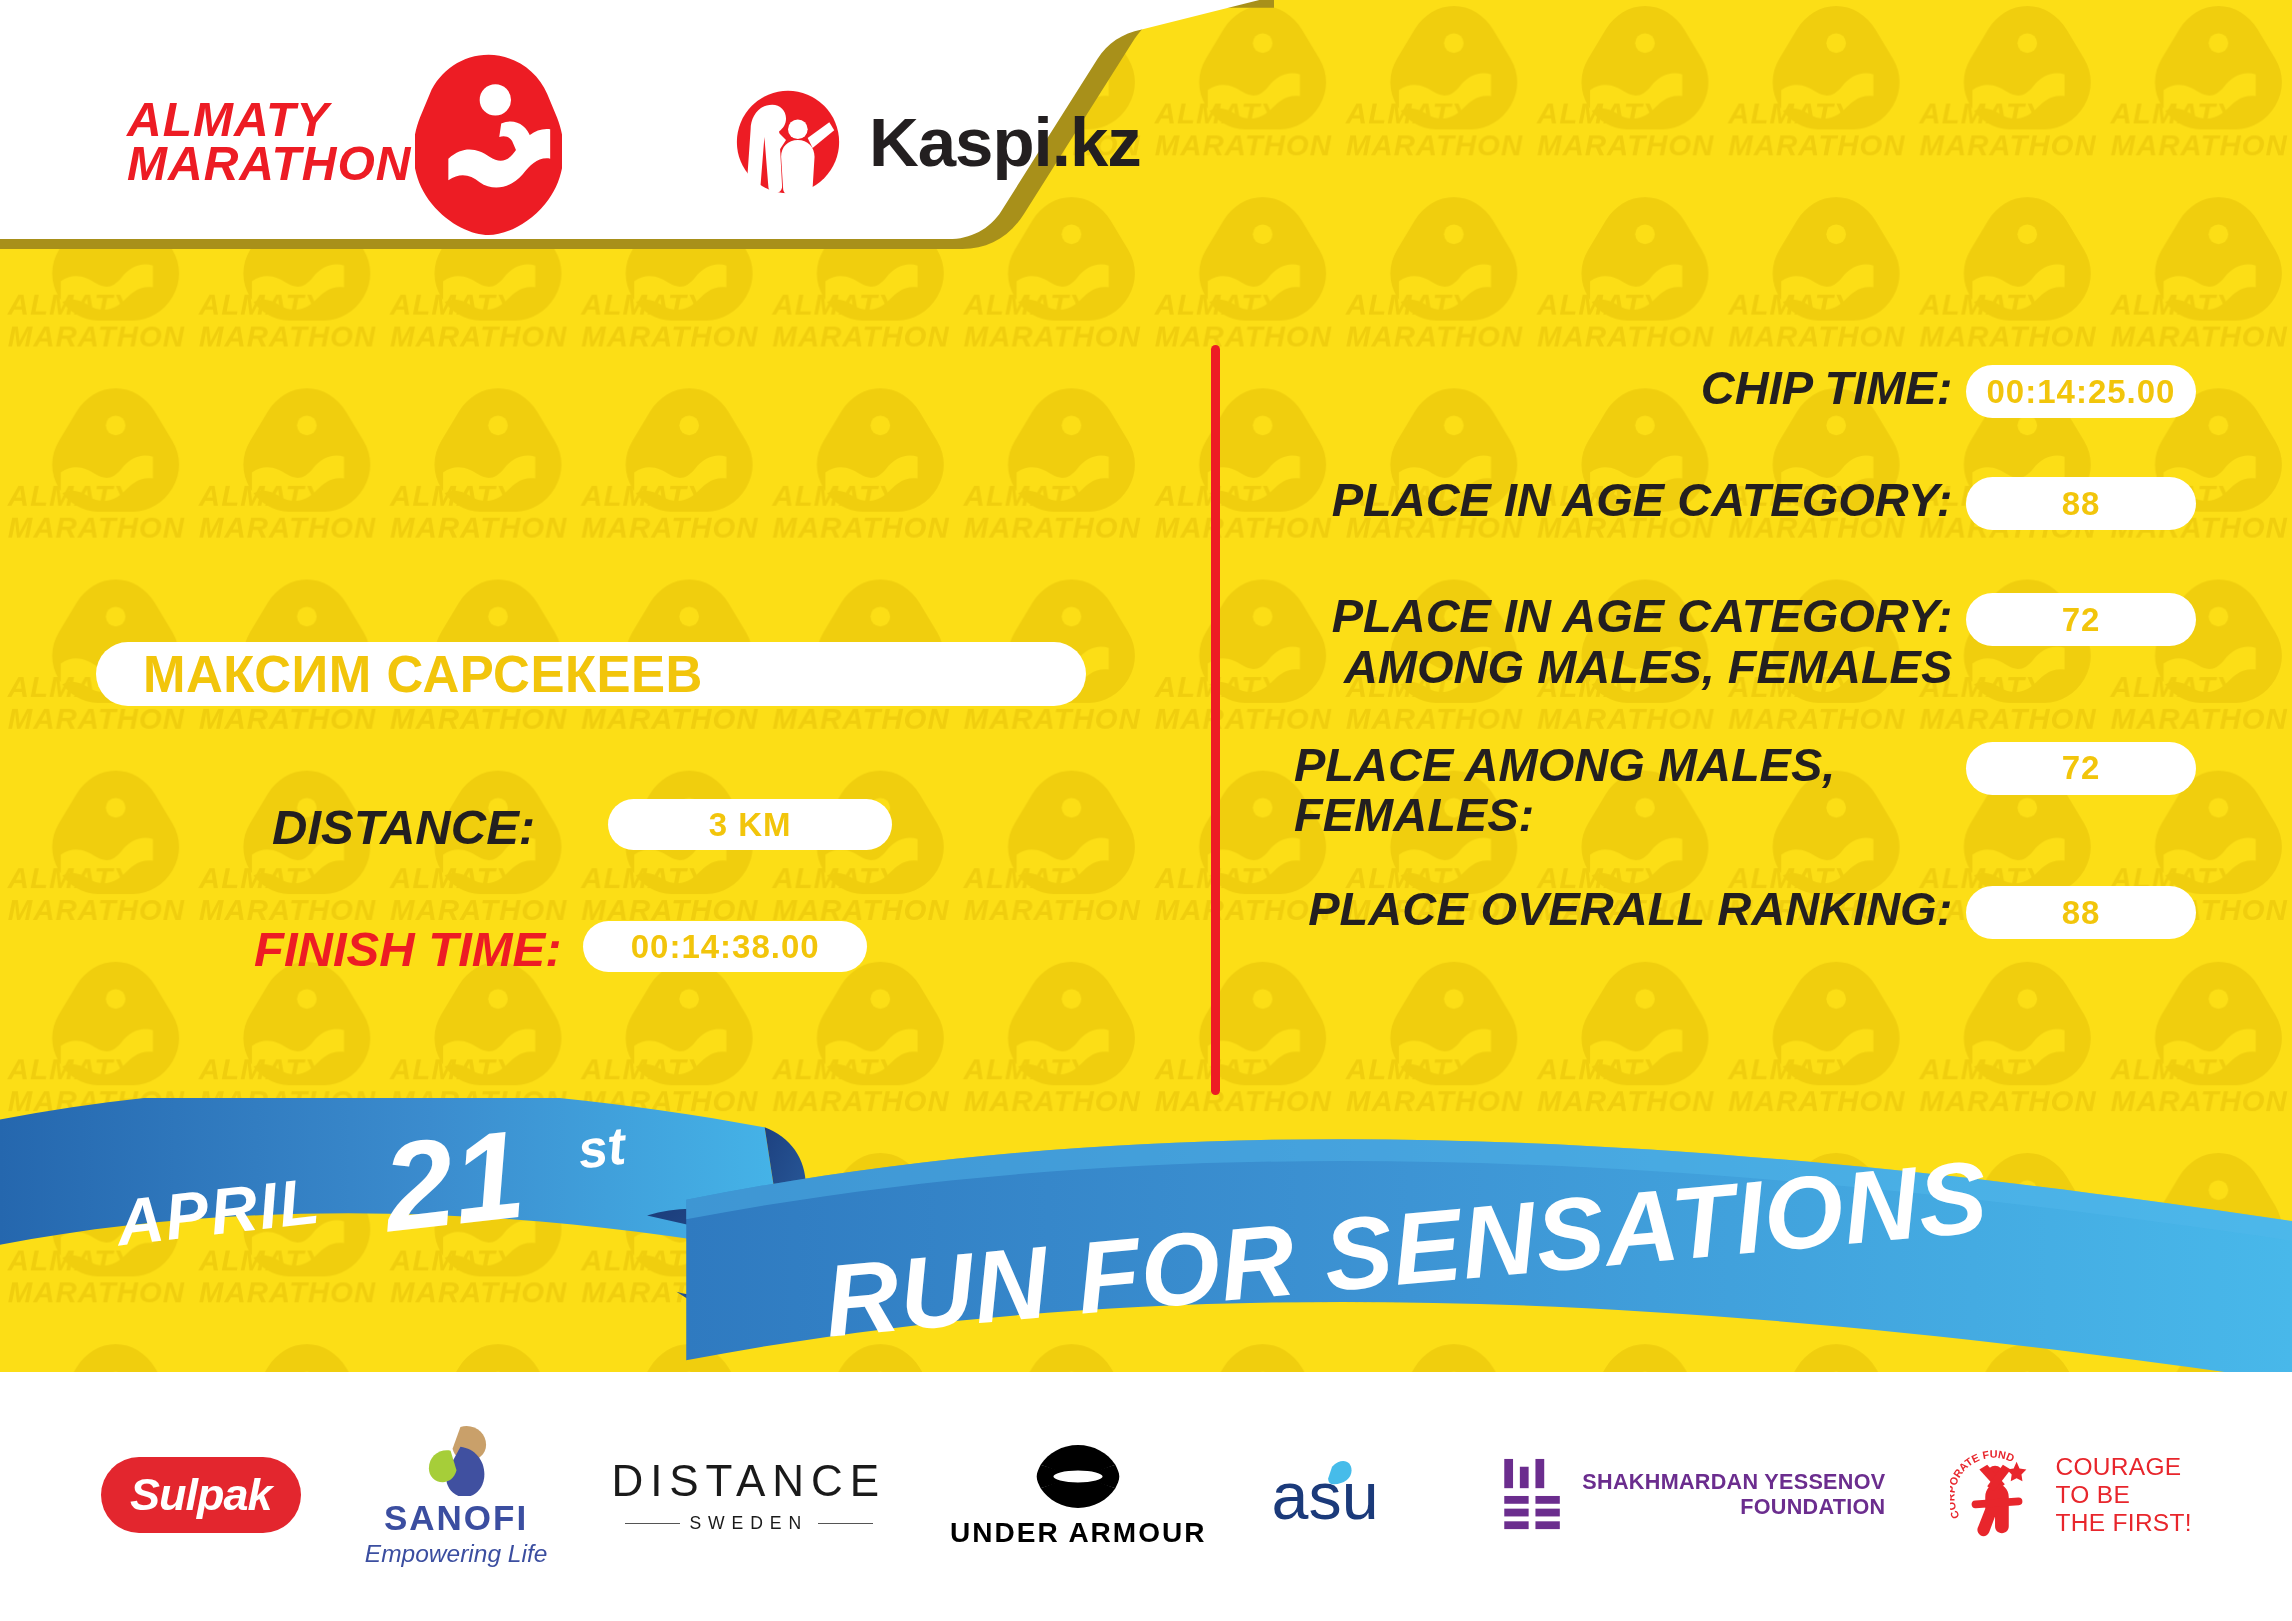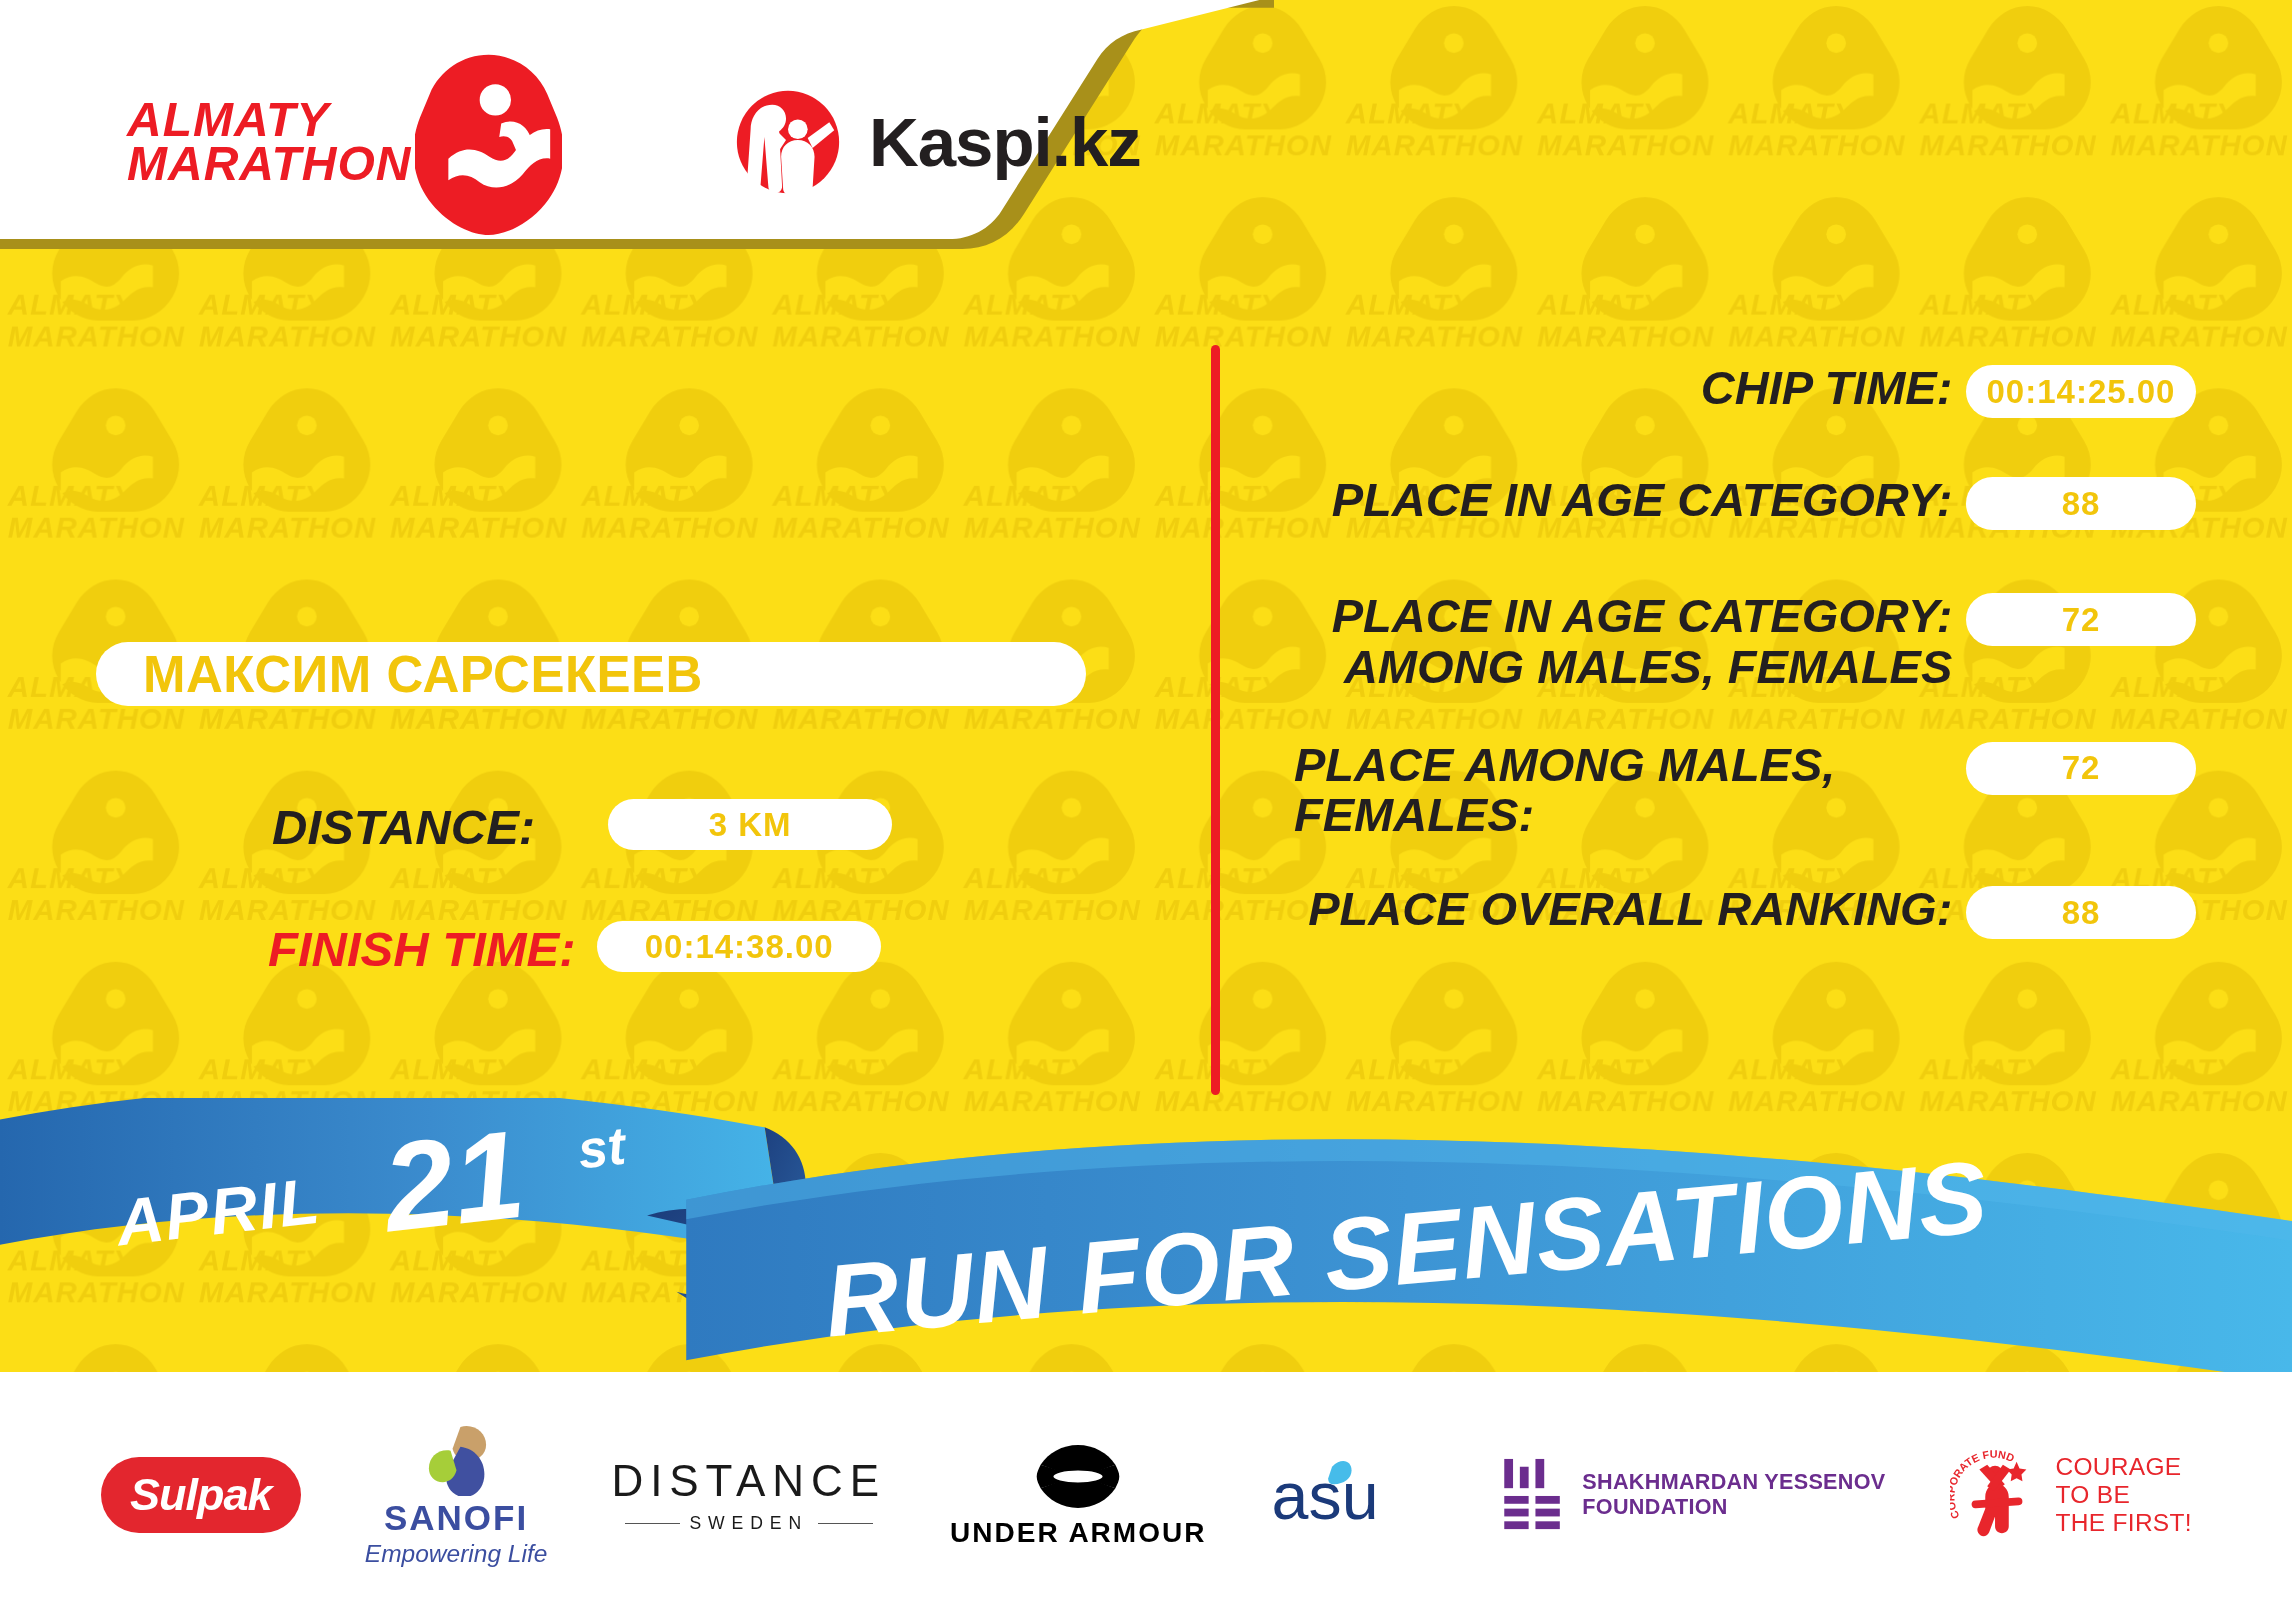--- a/index.html
+++ b/index.html
@@ -39,21 +39,21 @@
   .left-row{position:absolute;z-index:6;display:flex;align-items:flex-start;}
   .left-label{font-size:49px;font-weight:bold;font-style:italic;letter-spacing:0px;white-space:nowrap;}
   .left-pill{background:#fff;border-radius:25.5px;height:51px;display:flex;align-items:center;
              justify-content:center;}
   .left-pill span{color:#F2C50B;font-size:33px;font-weight:bold;letter-spacing:1px;}
 
   #row-distance{left:272px;top:799px;}
   #row-distance .left-label{color:#231F20;}
   #row-distance .left-pill{width:284px;margin-left:73px;}
 
-  #row-finish{left:268px;top:921px;}
+  #row-finish{left:254px;top:921px;}
   #row-finish .left-label{color:#ED1C24;}
   #row-finish .left-pill{width:284px;margin-left:21.6px;}
 
   
   #divider{position:absolute;left:1211px;top:345px;width:8.8px;height:750px;background:#ED1C24;
            border-radius:4.9px;z-index:6;}
 
   
   #stats{position:absolute;left:1294px;top:363px;width:902px;z-index:6;}
   .stat-row{position:relative;display:flex;align-items:flex-start;margin-bottom:37px;min-height:61px;}
@@ -92,21 +92,21 @@
   .ori-name{color:#1A1A1A;font-size:44px;letter-spacing:6.9px;}
   .ori-sub{color:#1A1A1A;font-size:17.6px;letter-spacing:6.9px;margin-top:6.9px;display:flex;
            align-items:center;gap:9.8px;}
   .ori-line{width:55px;height:1px;background:#555;display:inline-block;}
 
   .ua{display:flex;flex-direction:column;align-items:center;gap:5.9px;}
   .ua-name{color:#000;font-size:28px;font-weight:bold;letter-spacing:2px;}
 
   .asu-wrap{display:flex;align-items:center;}
 
-  .yessenov{display:flex;align-items:center;gap:17.6px;}
+  .yessenov{display:flex;align-items:center;gap:17.6px;text-align:right;}
   .yess-text{display:flex;flex-direction:column;line-height:1.15;}
   .yess-text span{color:#6B2D8E;font-size:21.6px;font-weight:bold;letter-spacing:0.3px;}
 
   .courage{display:flex;align-items:center;gap:11.8px;}
   .courage-text{display:flex;flex-direction:column;line-height:1.15;}
   .courage-text span{color:#E8262C;font-size:24.5px;letter-spacing:0.3px;}
 </style>
 </head>
 <body>
 

